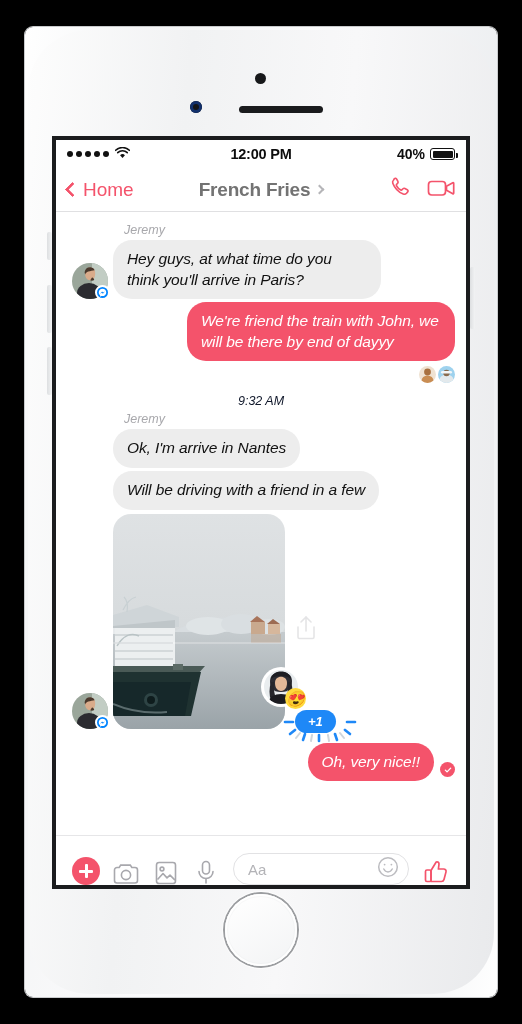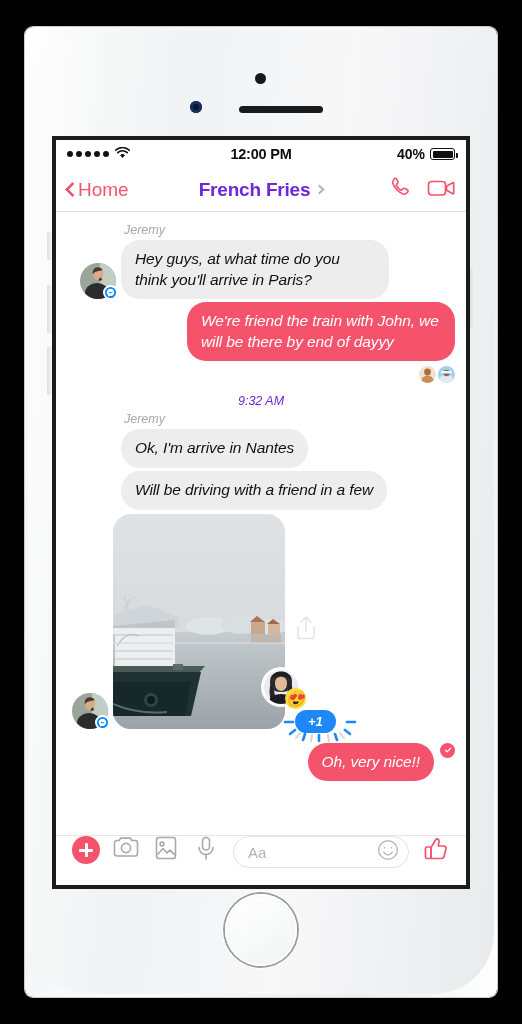--- a/index.html
+++ b/index.html
@@ -64,37 +64,37 @@
   .sb-center { flex:0 0 auto; font-size:14.5px; letter-spacing:-.2px; }
   .sb-right { flex:1; display:flex; align-items:center; justify-content:flex-end; gap:5px; }
   .batt { width:25px; height:12px; border:1.6px solid #111; border-radius:3px; position:relative; padding:1.5px;}
   .batt i { display:block; height:100%; width:100%; background:#111; border-radius:1px; }
   .batt::after { content:""; position:absolute; right:-4px; top:3.5px; width:2px; height:5px;
                  background:#111; border-radius:0 1px 1px 0; }
 
   
   #navbar { height:44px; display:flex; align-items:center; padding:0 11px;
             border-bottom:1px solid #e0e0e2; background:#fff; position:relative; }
-  .nav-back { display:flex; align-items:center; color:#f4536b; font-size:19px; cursor:pointer; }
+  .nav-back { display:flex; align-items:center; gap:5px; color:#f4536b; font-size:19px; cursor:pointer; }
   .chev-left { width:11px; height:11px; border-left:3px solid #f4536b; border-bottom:3px solid #f4536b;
                transform:rotate(45deg); border-radius:1px; }
   .nav-title-wrap { position:absolute; left:0; right:0; display:flex; justify-content:center;
                     align-items:center; gap:6px; pointer-events:none; }
-  .nav-title { font-size:19px; font-weight:bold; color:#6d28d9; letter-spacing:-.2px; }
+  .nav-title { font-size:19px; font-weight:bold; color:#737373; letter-spacing:-.2px; }
   .chev-right { width:7px; height:7px; border-right:2px solid #b5b5b8; border-top:2px solid #b5b5b8;
                 transform:rotate(45deg); }
   .nav-actions { margin-left:auto; display:flex; align-items:center; gap:14px; z-index:2; }
 
   
   #thread { height:calc(745px - 28px - 44px - 50px); padding:9px 0 4px; overflow:hidden;
             background:#fff; position:relative;font-style:italic; }
   .name-label { font-size:12.5px; color:#a8a8ac; margin:2px 0 3px 68px; }
-  .timestamp { text-align:center; font-size:12.5px; color:#6d28d9; margin:11px 16px 4px; }
-
-  .row { display:flex; align-items:flex-end; padding:0 11px; margin-bottom:3px;margin-left:8px; }
+  .timestamp { text-align:center; font-size:12.5px; color:#0f172a; margin:11px 16px 4px; }
+
+  .row { display:flex; align-items:flex-end; padding:0 11px; margin-bottom:3px; }
   .row.out { justify-content:flex-end; }
   .avatar-slot { width:46px; flex:0 0 46px; display:flex; justify-content:center; }
 
   .avatar { width:36px; height:36px; border-radius:50%; position:relative; overflow:visible; flex:0 0 36px; }
   .avatar .pic { position:absolute; inset:0; border-radius:50%; overflow:hidden; }
   .msg-badge { position:absolute; right:-2px; bottom:-1px; width:15px; height:15px; border-radius:50%;
                background:#0084ff; border:2px solid #fff; display:flex; align-items:center;
                justify-content:center; }
   .msg-badge svg { width:9px; height:9px; }
 
@@ -122,21 +122,21 @@
   .plus-badge-wrap { position:absolute; left:168px; bottom:-14px; width:78px; height:40px; }
   .plus-badge { position:absolute; left:14px; top:7px; background:#1e88f7; color:#fff;
                 font-size:13px; font-weight:bold; padding:4px 13px; border-radius:12px; z-index:2; }
   .burst { position:absolute; left:0; top:0; width:78px; height:40px; }
 
   .check { width:15px; height:15px; border-radius:50%; background:#f4536b; display:flex;
            align-items:center; justify-content:center; margin-left:6px; margin-bottom:4px; }
   .check svg { width:8px; height:8px; }
 
   
-  #composer { height:50px; display:flex; align-items:flex-start; gap:0; padding:0 10px;
+  #composer { height:50px; display:flex; align-items:flex-end; gap:0; padding:0 10px;
               border-top:1px solid #e6e6e8; background:#fff; }
   .cmp-btn { width:40px; display:flex; align-items:center; justify-content:center; cursor:pointer; }
   .plus-circle { width:28px; height:28px; border-radius:50%; background:#f4536b; position:relative; }
   .plus-circle::before, .plus-circle::after { content:""; position:absolute; background:#fff; border-radius:1px; }
   .plus-circle::before { left:7px; top:12.5px; width:14px; height:3px; }
   .plus-circle::after  { top:7px; left:12.5px; height:14px; width:3px; }
 
   .input-pill { flex:1; height:32px; border:1.5px solid #e2e2e4; border-radius:17px;
                 display:flex; align-items:center; padding:0 9px 0 14px; margin:0 7px; }
   .input-pill .ph { flex:1; font-size:15px; color:#b3b3b7; }
@@ -374,21 +374,21 @@
 
         <span class="share-ico">
           <svg width="22" height="26" viewBox="0 0 22 26" fill="none" stroke="#adadb2" stroke-width="1.6" stroke-linecap="round" stroke-linejoin="round">
             <path d="M11 16V2"></path>
               <path d="M6 7l5-5 5 5"></path>
             <path d="M3 12v10a1.5 1.5 0 0 0 1.5 1.5h13A1.5 1.5 0 0 0 19 22V12"></path>
           </svg>
         </span>
       </div>
 
-      <div class="row out" style="margin-top:14px;align-items:flex-start;">
+      <div class="row out" style="margin-top:14px;align-items:flex-end;">
         <div class="bubble out">Oh, very nice!!</div>
         <div class="check">
           <svg viewBox="0 0 12 12">
               <path d="M2 6.2l2.6 2.6L10 3.2" stroke="#fff" stroke-width="2" fill="none" stroke-linecap="round" stroke-linejoin="round"></path>
             </svg>
         </div>
       </div>
     </div>
 
     <div id="composer">

